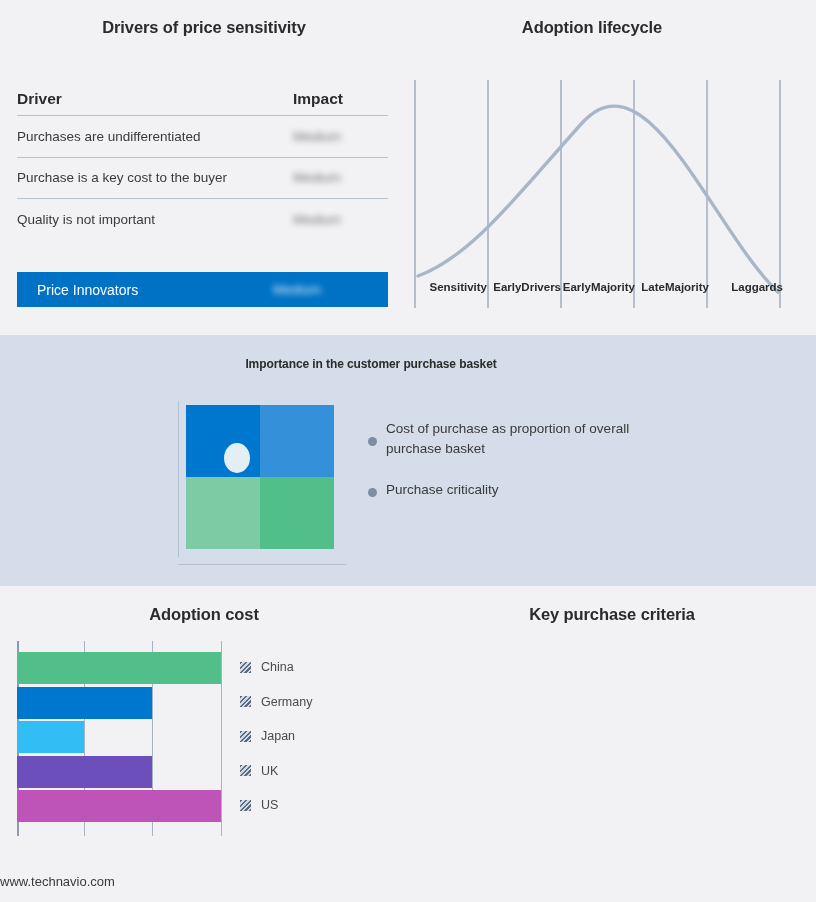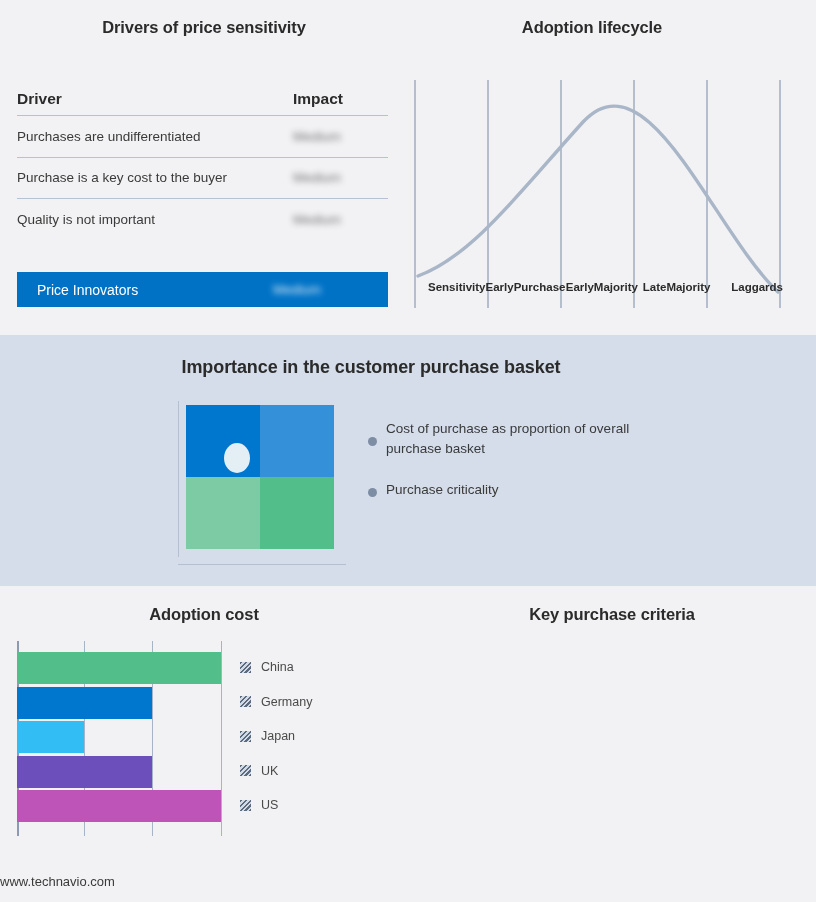--- a/index.html
+++ b/index.html
@@ -156,21 +156,21 @@
   .mid-band {
     position: absolute;
     left: 0; top: 335px;
     width: 816px; height: 251px;
     background: #d4dde9;
   }
   .mid-band .panel-title {
     position: absolute;
     left: 0; top: 22px;
     width: 742px;
-    font-size: 18px;
+    font-size: 12px;
   }
 
   .basket-figure {
     position: absolute;
     left: 178px; top: 66px;
     width: 168px; height: 164px;
   }
   .bf-axis-v {
     position: absolute;
     left: 0; top: 0;
@@ -361,21 +361,21 @@
         </svg>
       </div>
 
       <div class="lc-labels">
         <div class="lc-seg">
           <span></span>
           <span>Sensitivity</span>
         </div>
         <div class="lc-seg">
           <span>Early</span>
-          <span>Purchase</span>
+          <span>Drivers</span>
         </div>
         <div class="lc-seg">
           <span>Early</span>
           <span>Majority</span>
         </div>
         <div class="lc-seg">
           <span>Late</span>
           <span>Majority</span>
         </div>
         <div class="lc-seg">

